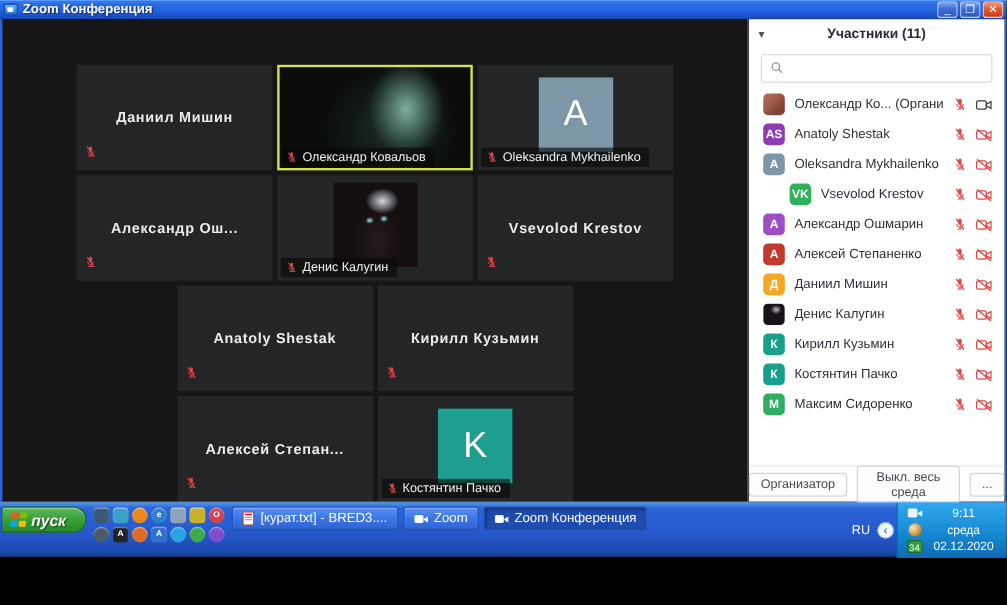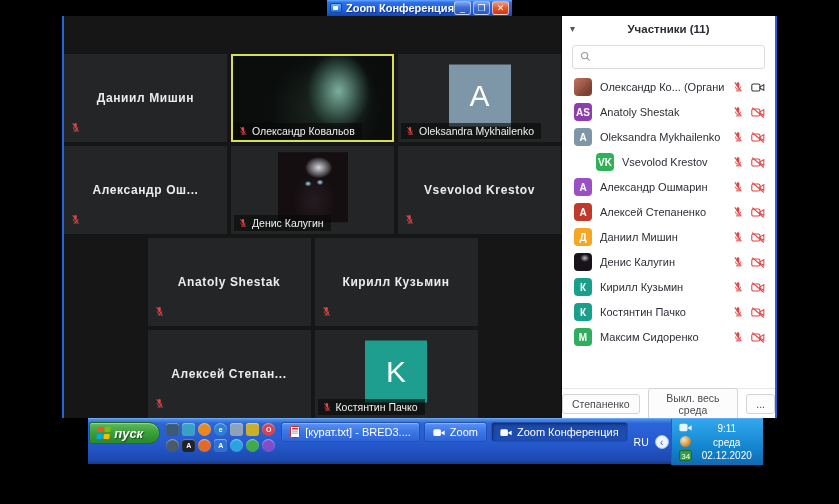--- a/index.html
+++ b/index.html
@@ -1,18 +1,18 @@
 <!DOCTYPE html>
 <html><head>
 <meta charset="utf-8">
 <style>
   * { margin:0; padding:0; box-sizing:border-box; }
   html,body { width:839px; height:504px; overflow:hidden; background:#000;
               font-family:"Liberation Sans", sans-serif; }
-  .screen { width:839px; height:464px; position:relative; display:flex; flex-direction:column;align-items:center; }
+  .screen { width:839px; height:464px; position:relative; display:flex; flex-direction:column; }
 
   
   .titlebar { height:17px; display:flex; align-items:center; padding:0 3px;
     background:linear-gradient(180deg,#4a8bf5 0%,#2c6ce5 12%,#2461de 55%,#1b4cc0 90%,#1744ad 100%);
     border-top:1px solid #5a9bff; }
   .title-icon { width:12px; height:10px; border-radius:2px; margin-right:4px;
     background:linear-gradient(180deg,#6db2ff,#1e6fd8); border:1px solid #0c4aa8; position:relative; }
   .title-icon::after{ content:""; position:absolute; left:2px; top:2px; width:5px; height:4px; background:#fff; border-radius:1px;}
   .title-text { color:#fff; font-size:11px; font-weight:bold; text-shadow:1px 1px 1px #0a2f7a; flex:1; }
   .win-controls { display:flex; gap:2px; }
@@ -74,21 +74,21 @@
   .p-suffix { color:#2e2e36; }
   .p-icons { display:flex; align-items:center; gap:7px; }
   .panel-footer { height:30px; border-top:1px solid #e6e6e6; display:flex; align-items:center;
     justify-content:center; gap:8px; }
   .pf-btn { font-size:10.5px; color:#4a4a52; background:#fcfcfc; border:1px solid #d4d4d4;
     border-radius:3px; padding:3px 9px; font-family:"Liberation Sans",sans-serif; }
 
   
   .taskbar { height:46px; display:flex; align-items:flex-start; position:relative;
     background:linear-gradient(180deg,#5093e8 0%,#2b65d9 10%,#2559cc 55%,#1c48b0 92%,#15397e 100%);
-    border-top:1px solid #6aa7f0;margin-left:12px; }
+    border-top:1px solid #6aa7f0; }
   .start-btn { margin:3px 4px 0 1px; height:22px; display:flex; align-items:center; gap:4px;
     padding:0 16px 0 7px; border-radius:3px 11px 11px 3px; color:#fff; font-size:13px;
     font-weight:bold; font-style:italic; text-shadow:1px 1px 1px #14521c;
     background:linear-gradient(180deg,#61b85e 0%,#3aa33a 45%,#2b8c2b 90%);
     border:1px solid #1c6b22; box-shadow:inset 0 1px 1px rgba(255,255,255,.4); }
   .flag { width:13px; height:13px; display:grid; grid-template-columns:6px 6px; gap:1px; transform:skewX(-8deg); }
   .flag i { height:5px; border-radius:1px; display:block; }
   .ql { display:flex; flex-direction:column; gap:3px; margin:4px 6px 0 2px; }
   .ql-row { display:flex; gap:3px; }
   .ql-icon { width:13px; height:13px; display:flex; align-items:center; justify-content:center;
@@ -463,21 +463,21 @@
               </svg>
               <svg width="14" height="11" viewBox="0 0 18 14">
                 <rect x="1" y="2.5" width="10.5" height="9" rx="2" fill="none" stroke="#e04545" stroke-width="1.4"></rect>
                 <path d="M11.5 6.2L16.5 3.4v7.2L11.5 7.8z" fill="none" stroke="#e04545" stroke-width="1.3"></path>
                 <line x1="1.5" y1="0.8" x2="16.5" y2="13.4" stroke="#e04545" stroke-width="1.5"></line>
               </svg>
             </div>
           </div>
         </div>
       <div class="panel-footer">
-        <button class="pf-btn">Степаненко</button>
+        <button class="pf-btn">Организатор</button>
         <button class="pf-btn">Выкл. весь среда</button>
         <button class="pf-btn">...</button>
       </div>
     </div>
   </div>
 
   <div class="taskbar">
     <div class="start-btn">
       <span class="flag" id="start-flag">
           <i style="background: rgb(243, 83, 37);"></i>

